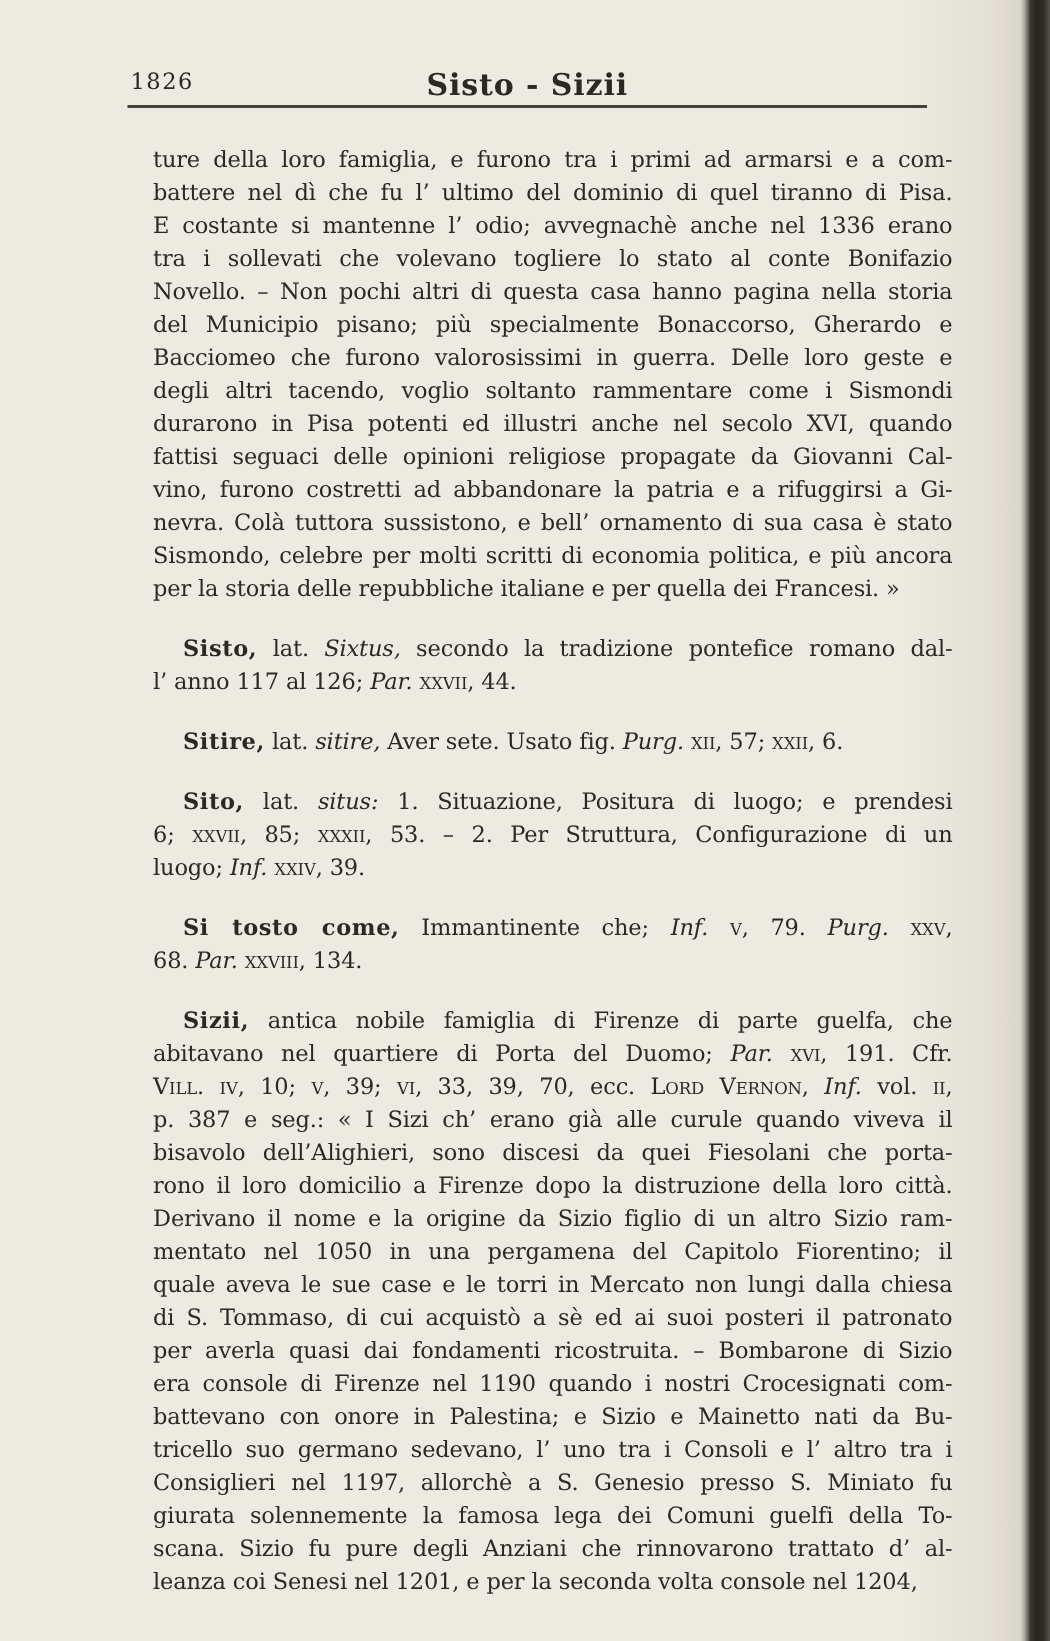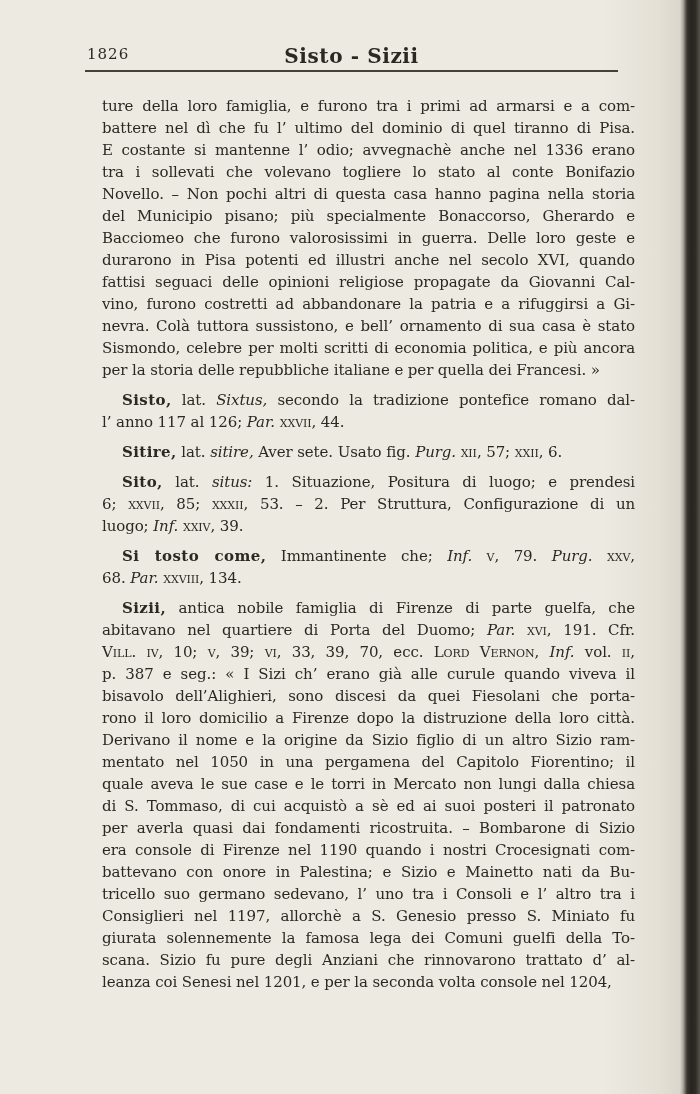--- a/index.html
+++ b/index.html
@@ -69,21 +69,21 @@
   .text-column {
     position: absolute;
     top: 95px;
     left: 102px;
     width: 533px;
     font-size: 15px;
     line-height: 22px;
     letter-spacing: -0.1px;
   }
   .block + .block {
-    margin-top: 8px;
+    margin-top: 18px;
   }
   .line {
     text-align: justify;
     text-align-last: justify;
   }
   .line.last {
     text-align-last: left;
   }
   .line.first-indent {
     text-indent: 20px;
@@ -114,20 +114,21 @@
 
   <main class="text-column">
       <div class="block">
         <div class="line"><span>ture della loro famiglia, e furono tra i primi ad armarsi e a com-</span></div>
         <div class="line"><span>battere nel dì che fu l’ ultimo del dominio di quel tiranno di Pisa.</span></div>
         <div class="line"><span>E costante si mantenne l’ odio; avvegnachè anche nel 1336 erano</span></div>
         <div class="line"><span>tra i sollevati che volevano togliere lo stato al conte Bonifazio</span></div>
         <div class="line"><span>Novello. – Non pochi altri di questa casa hanno pagina nella storia</span></div>
         <div class="line"><span>del Municipio pisano; più specialmente Bonaccorso, Gherardo e</span></div>
         <div class="line"><span>Bacciomeo che furono valorosissimi in guerra. Delle loro geste e</span></div>
+        <div class="line"><span>degli altri tacendo, voglio soltanto rammentare come i Sismondi</span></div>
         <div class="line"><span>durarono in Pisa potenti ed illustri anche nel secolo XVI, quando</span></div>
         <div class="line"><span>fattisi seguaci delle opinioni religiose propagate da Giovanni Cal-</span></div>
         <div class="line"><span>vino, furono costretti ad abbandonare la patria e a rifuggirsi a Gi-</span></div>
         <div class="line"><span>nevra. Colà tuttora sussistono, e bell’ ornamento di sua casa è stato</span></div>
         <div class="line"><span>Sismondo, celebre per molti scritti di economia politica, e più ancora</span></div>
         <div class="line last"><span>per la storia delle repubbliche italiane e per quella dei Francesi. »</span></div>
       </div>
       <div class="block">
         <div class="line first-indent"><span class="s-b">Sisto,</span><span> lat. </span><span class="s-i">Sixtus,</span><span> secondo la tradizione pontefice romano dal-</span></div>
         <div class="line last"><span>l’ anno 117 al 126; </span><span class="s-i">Par.</span><span> </span><span class="s-sc">xxvii</span><span>, 44.</span></div>

